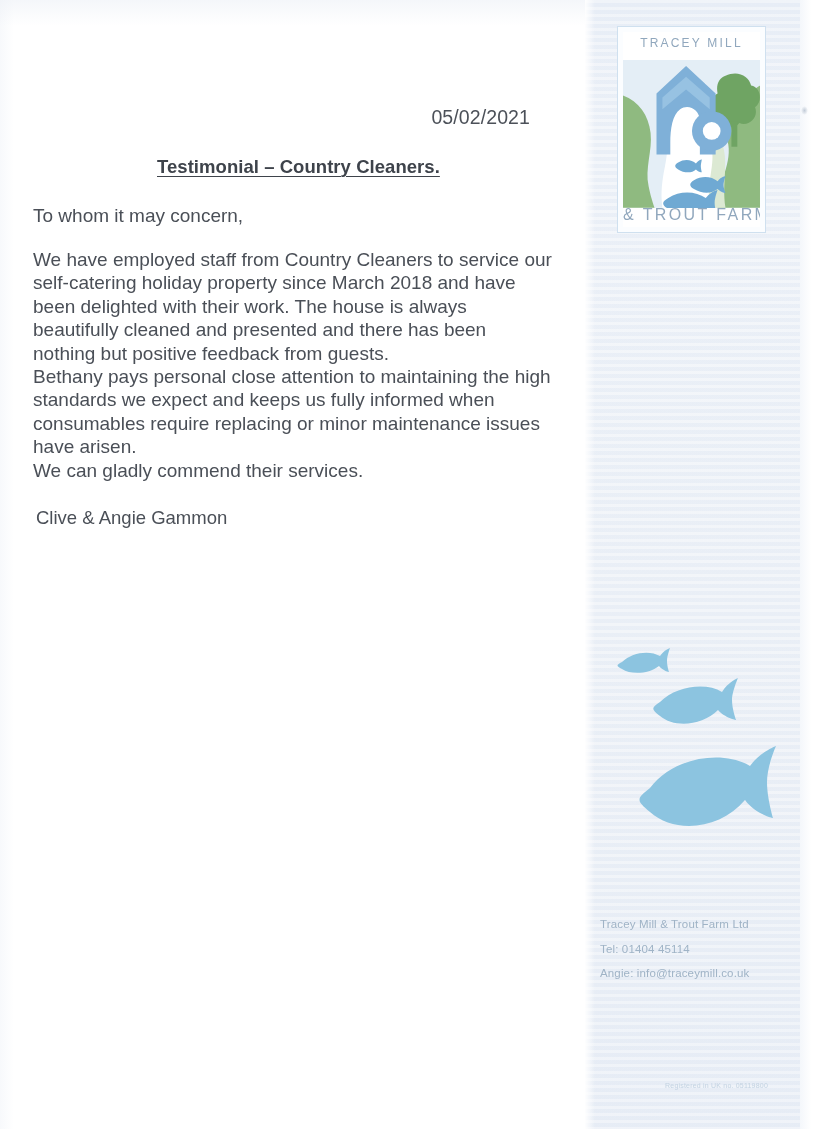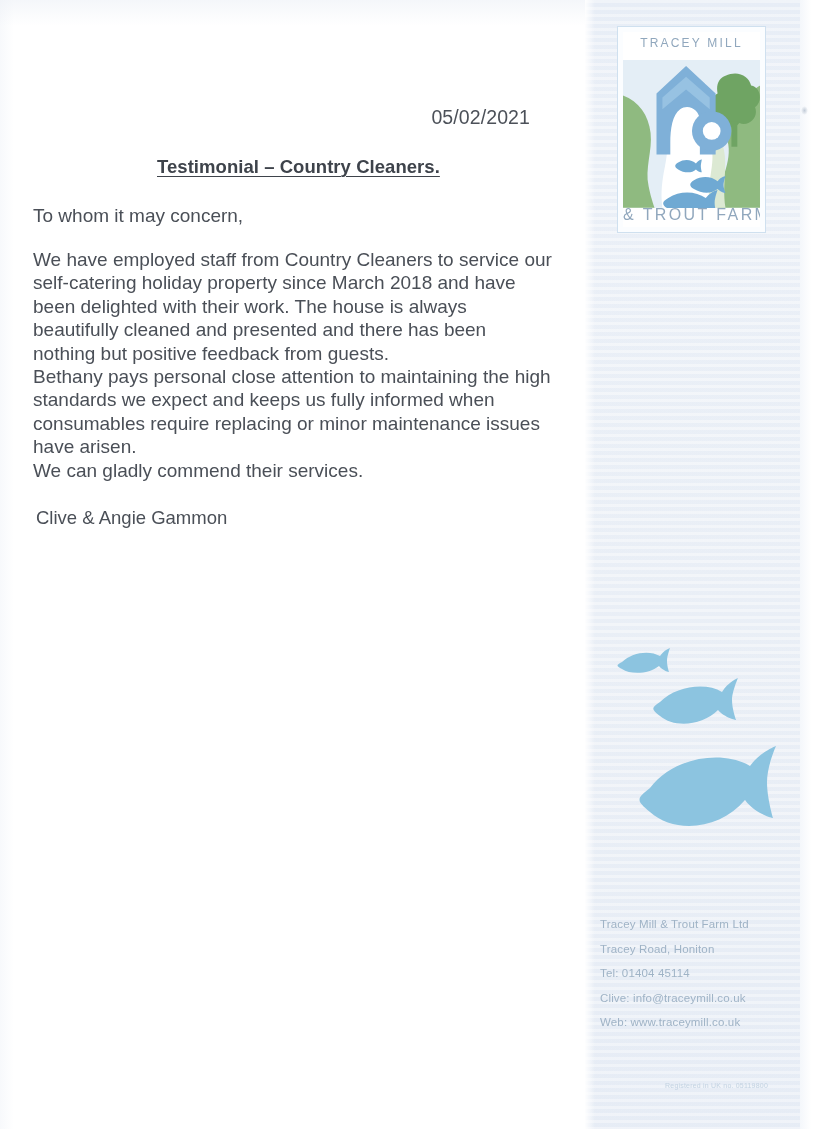--- a/index.html
+++ b/index.html
@@ -298,23 +298,21 @@
              C51,69 51,68 60,62 Z" fill="#8cc4e0"></path>
 
     <path d="M50,148 C74,116 124,110 150,126 C160,112 176,106 176,106
              C176,106 167,126 167,142 C167,158 173,178 173,178
              C173,178 155,174 145,160 C120,190 74,194 50,172
              C36,160 36,159 50,148 Z" fill="#8cc4e0"></path>
   </svg>
 
   <div id="footer-contact">
     <div>Tracey Mill &amp; Trout Farm Ltd</div>
-    <div>Tracey Road, Honiton</div>
     <div>Tel: 01404 45114</div>
-    <div>Clive: info@traceymill.co.uk</div>
-    <div>Web: www.traceymill.co.uk</div>
+    <div>Angie: info@traceymill.co.uk</div>
   </div>
 
   <div id="footer-reg">Registered in UK no. 05119800</div>
 
   <div id="right-edge"></div>
   <div id="scan-speck"></div>
 </div>
 
 </body></html>

